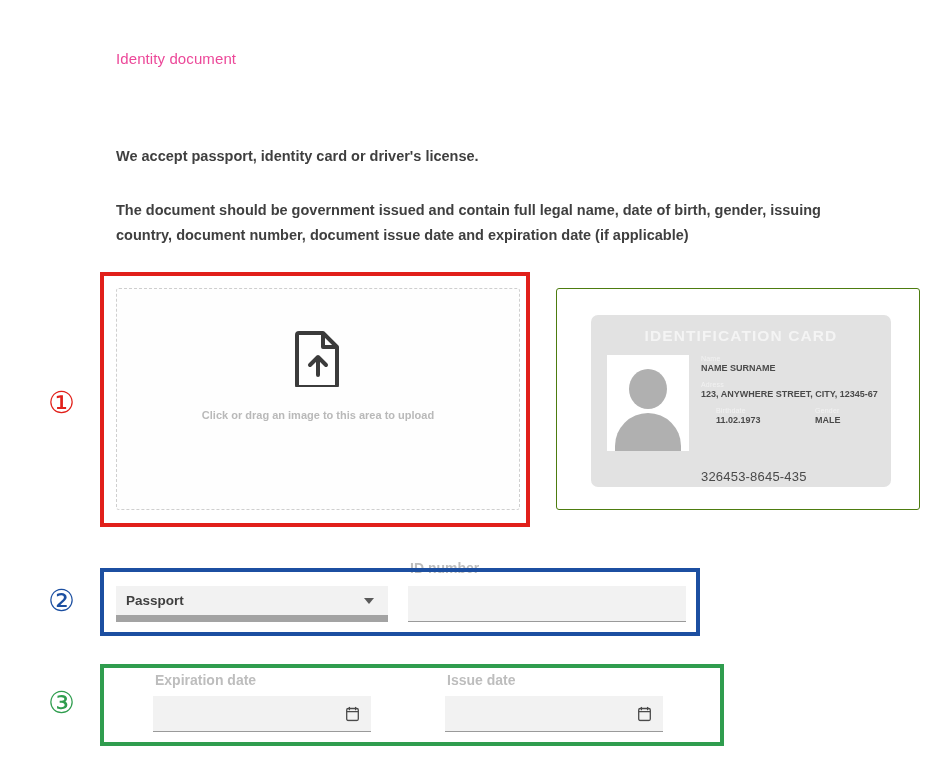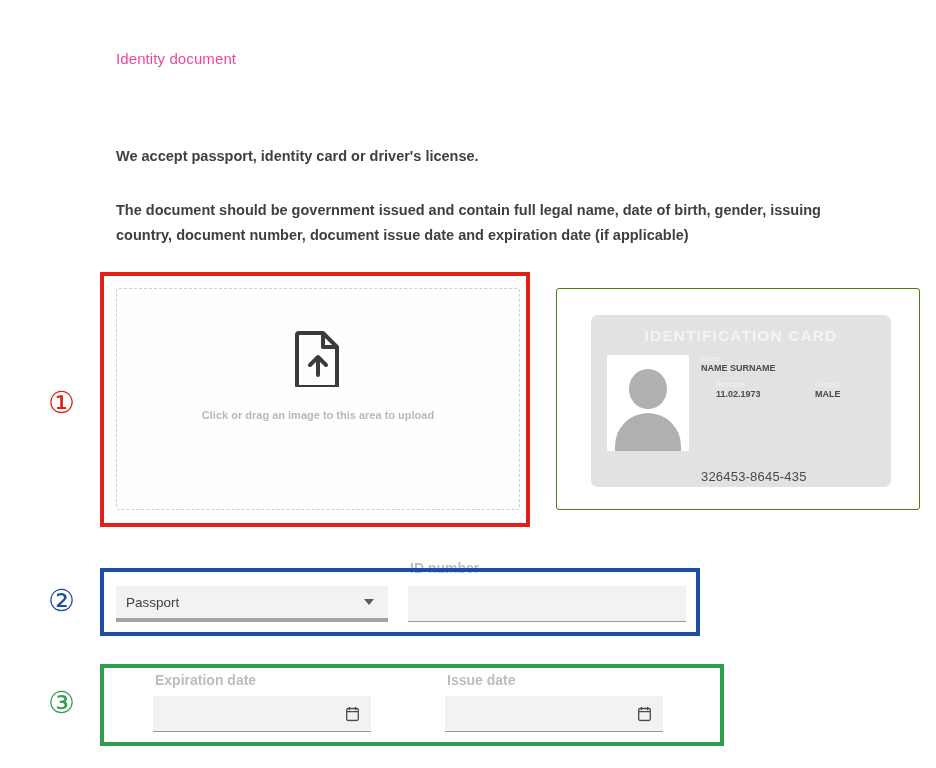--- a/index.html
+++ b/index.html
@@ -194,26 +194,26 @@
 
   
   .doc-type-select {
     position: absolute;
     left: 116px;
     top: 586px;
     width: 272px;
     height: 36px;
     background: #f2f2f2;
     border: none;
-    border-bottom: 4px solid #a3a3a3;
+    border-bottom: 7px solid #a3a3a3;
     box-sizing: border-box;
     font-family: "Liberation Sans", sans-serif;
     font-size: 13.5px;
     color: #3f3f3f;
-    font-weight: 400;
+    font-weight: 700;
     padding: 0 10px;
     display: flex;
     align-items: center;
     text-align: right;
   }
   .select-caret {
     position: absolute;
     right: 14px;
     top: 50%;
     transform: translateY(-50%);
@@ -348,20 +348,24 @@
       <div class="id-card">
         <div class="id-card-title">IDENTIFICATION CARD</div>
         <div class="id-photo">
           <div class="head"></div>
           <div class="body"></div>
         </div>
         <div class="id-fields">
           <div>
             <div class="fld-label">Name</div>
             <div class="fld-value">NAME SURNAME</div>
+          </div>
+          <div>
+            <div class="fld-label">Adress</div>
+            <div class="fld-value">123, ANYWHERE STREET, CITY, 12345-67</div>
           </div>
           <div class="fld-row">
             <div class="fld-col-left">
               <div class="fld-label">Birthdate</div>
               <div class="fld-value">11.02.1973</div>
             </div>
             <div class="fld-col-right">
               <div class="fld-label">Gender</div>
               <div class="fld-value">MALE</div>
             </div>

